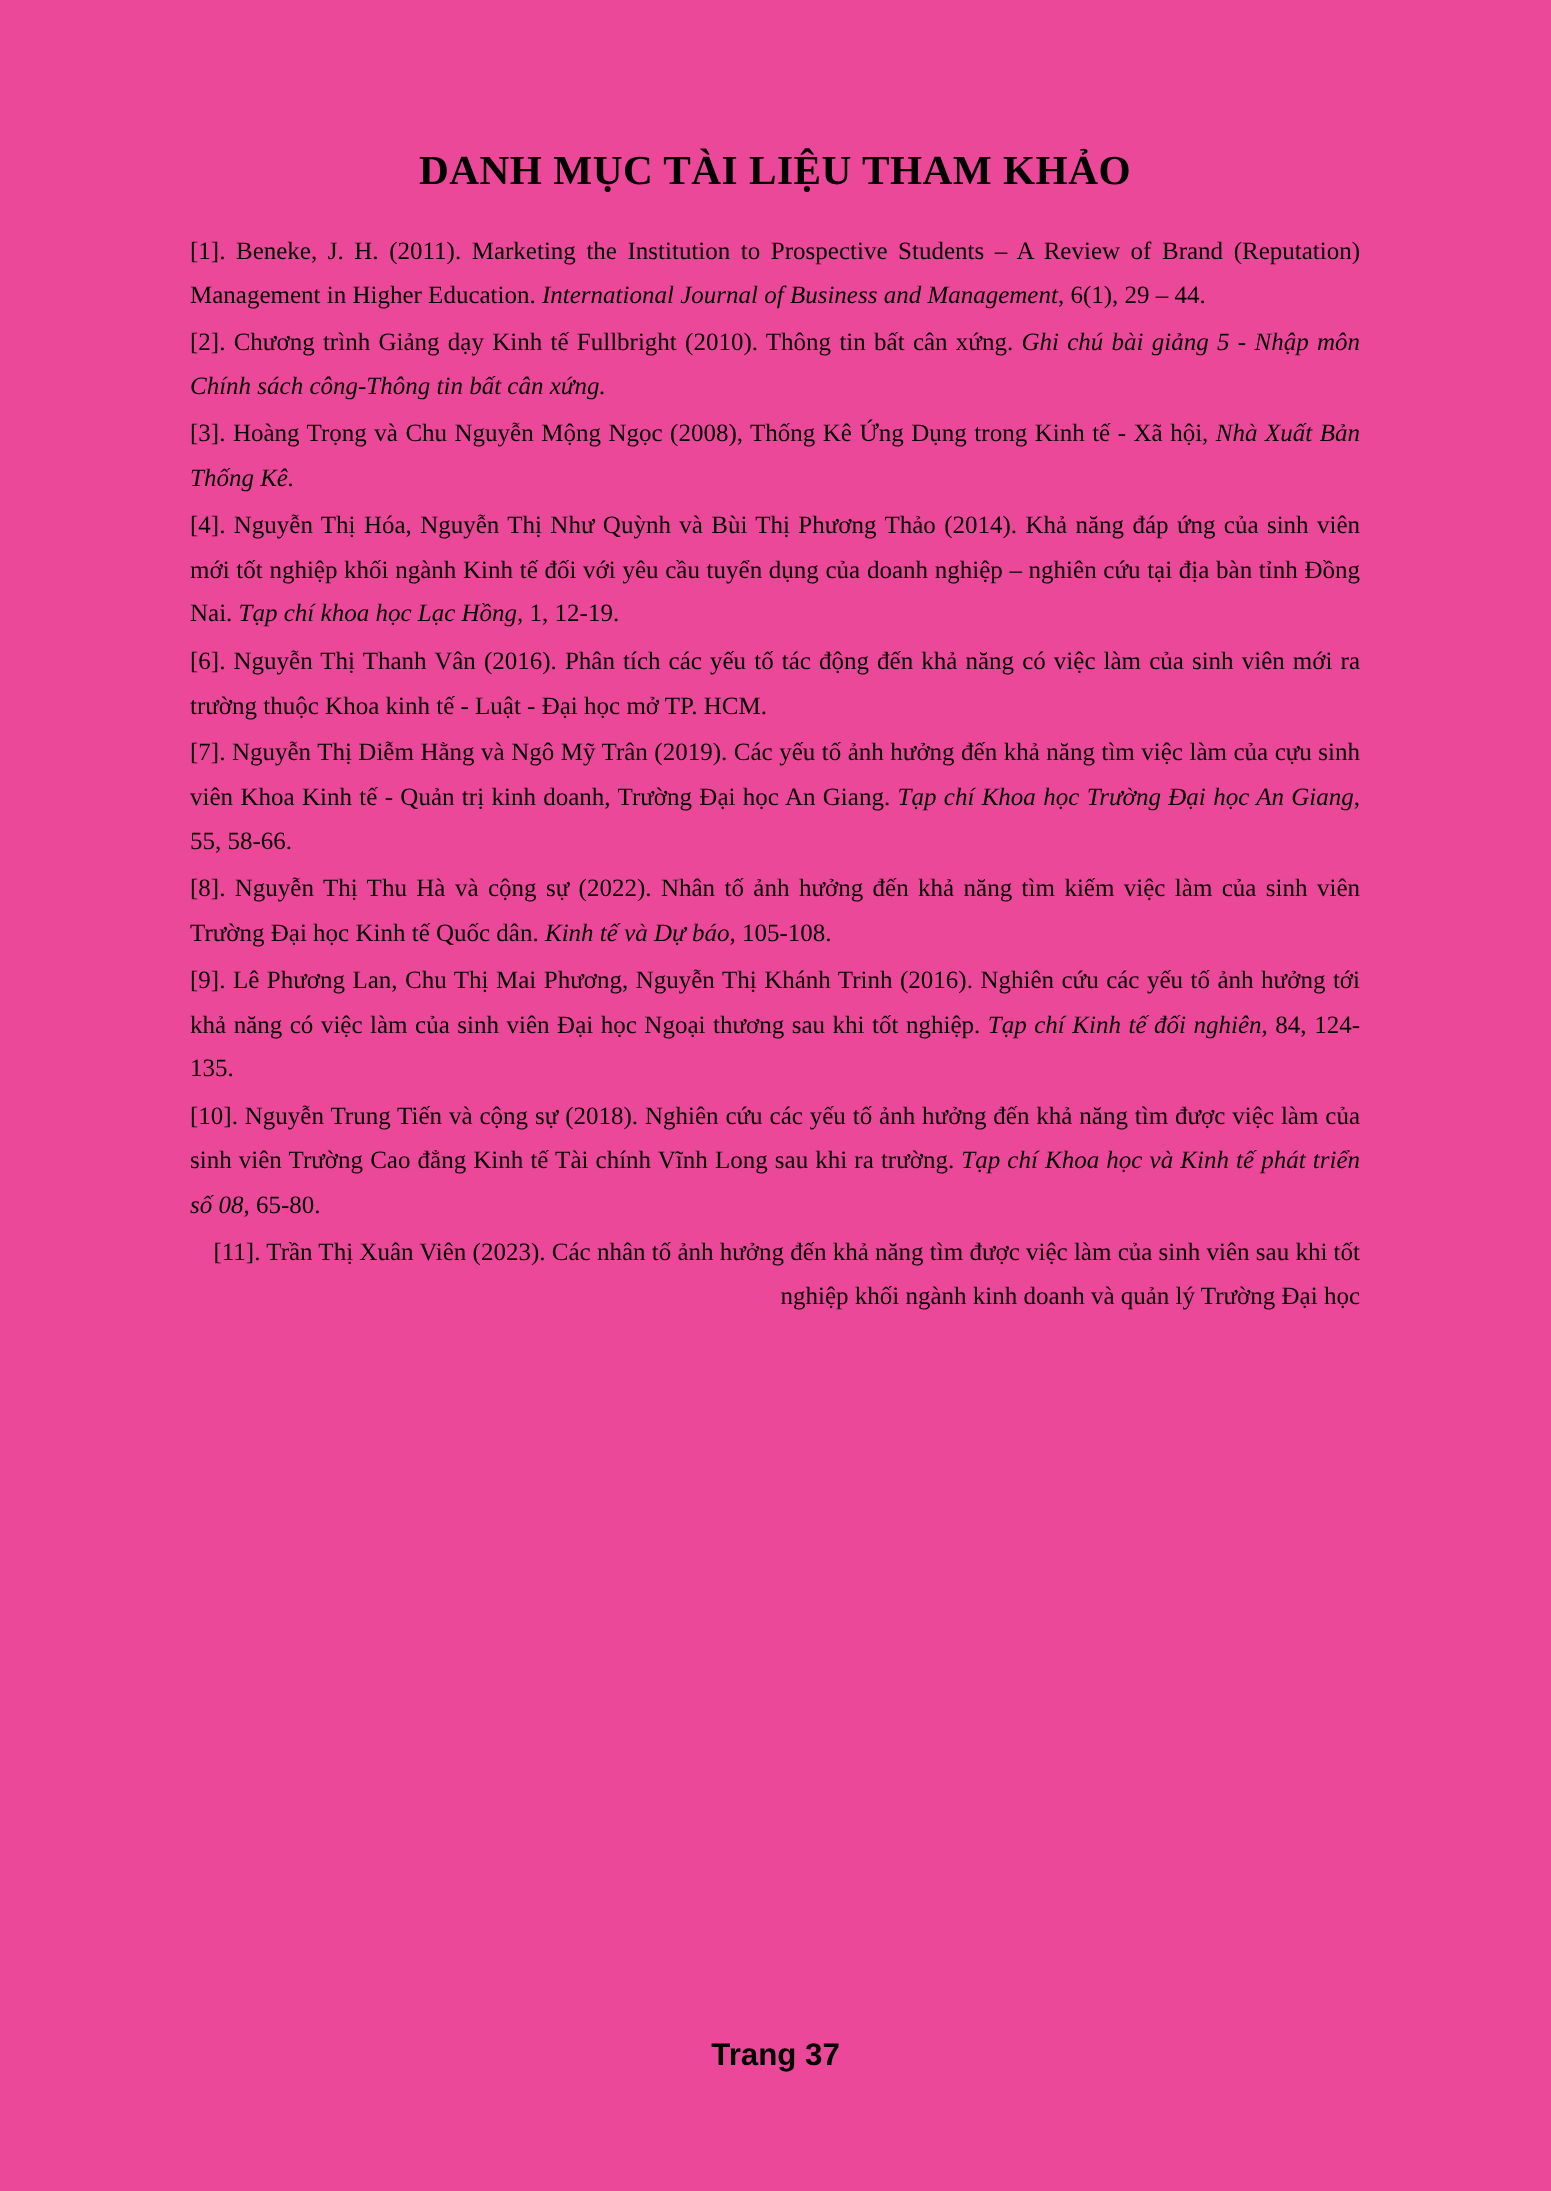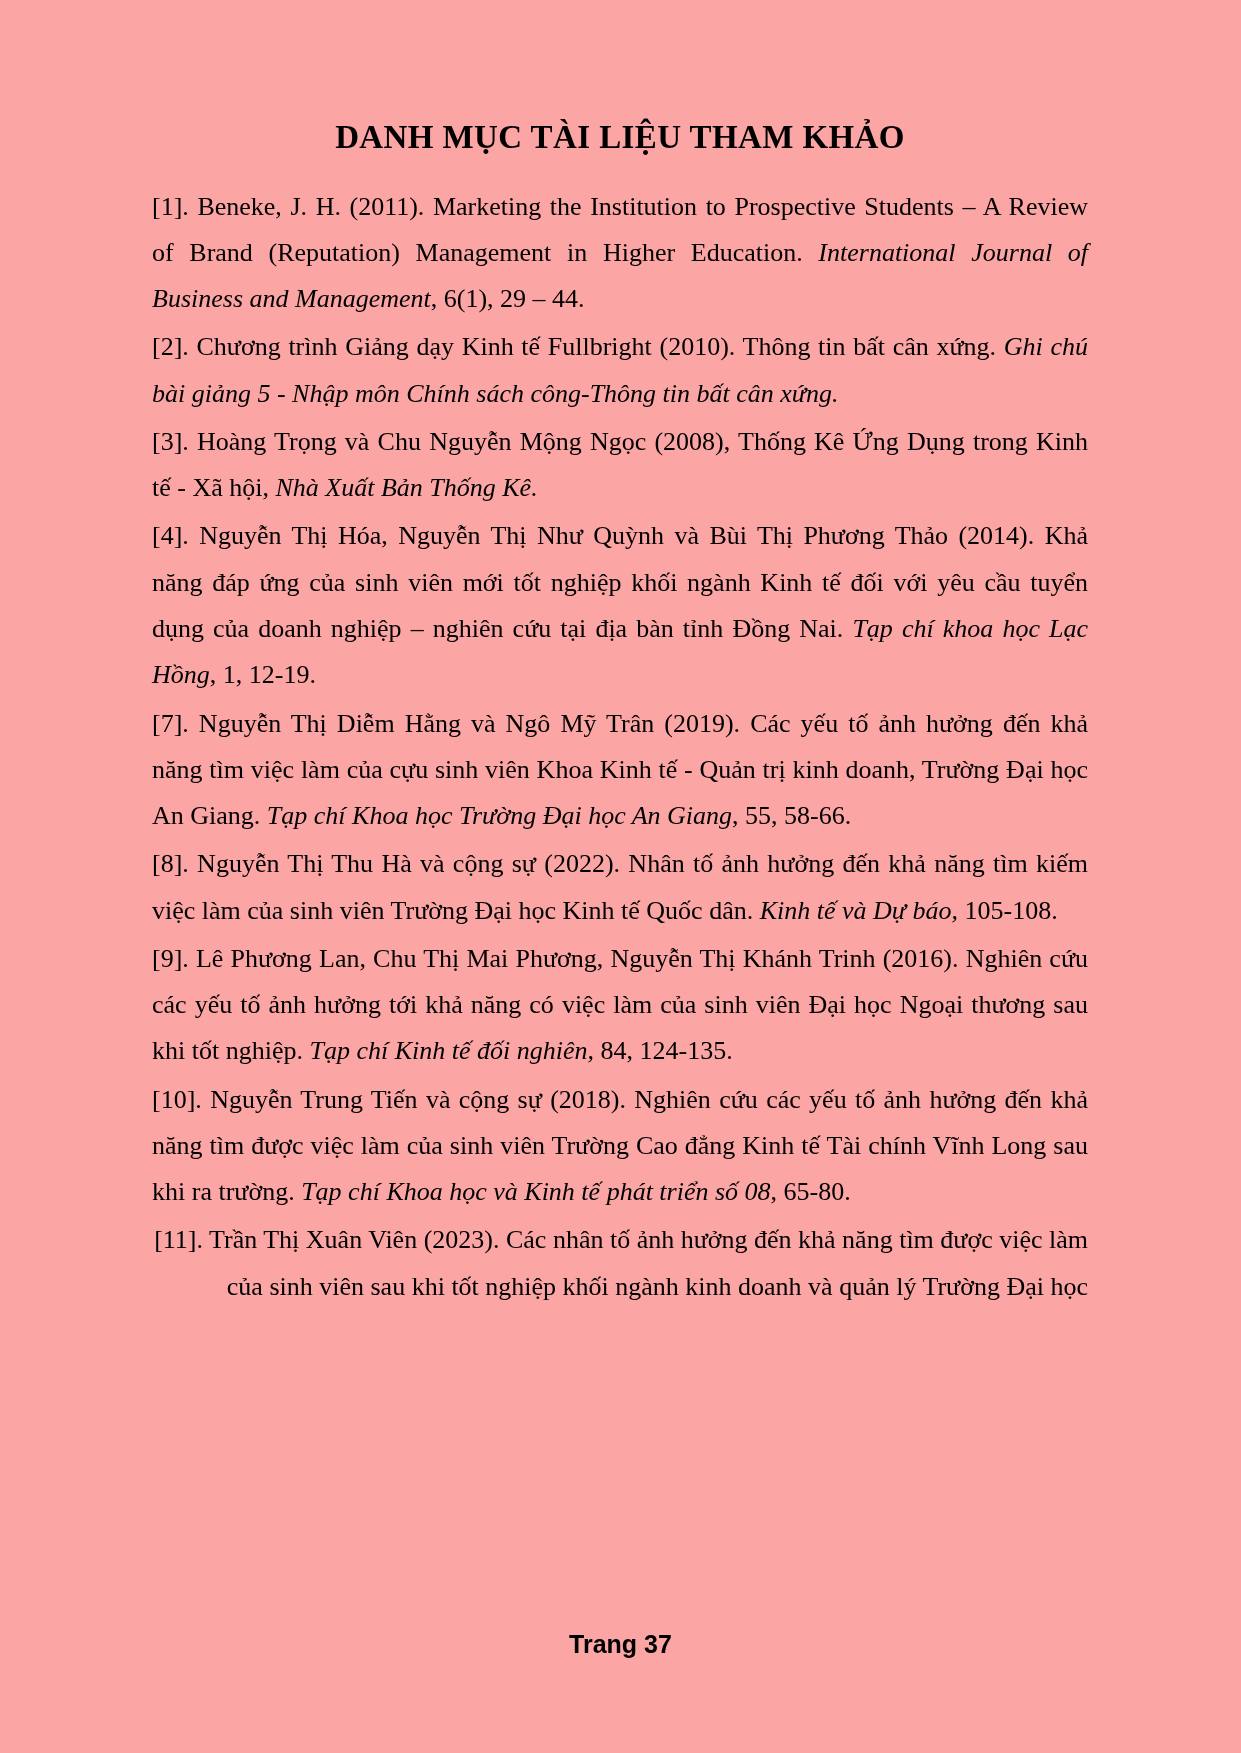--- a/index.html
+++ b/index.html
@@ -8,21 +8,21 @@
     background: #ffffff;
   }
   body {
     font-family: "Liberation Serif", "DejaVu Serif", serif;
     color: #000000;
   }
   .page {
     position: relative;
     width: 1241px;
     height: 1753px;
-    background: #fca5a5;
+    background: #ec4899;
     box-sizing: border-box;
     overflow: hidden;
   }
   .content {
     position: absolute;
     left: 152px;
     top: 118px;
     width: 936px;
   }
   .doc-title {
@@ -32,21 +32,21 @@
     letter-spacing: 0.4px;
     margin: 0 0 26px 0;
     line-height: 1.2;
   }
   .ref-list {
     margin: 0;
     padding: 0;
     list-style: none;
   }
   .ref-item {
-    font-size: 26px;
+    font-size: 20px;
     line-height: 1.78;
     text-align: justify;
     text-justify: inter-word;
     margin: 0 0 2px 0;
     hyphens: none;
   }
   .ref-item.last-loose {
     text-align: right;
   }
   .ital {
@@ -70,20 +70,21 @@
 
   <div class="content">
 
     <h1 class="doc-title">DANH MỤC TÀI LIỆU THAM KHẢO</h1>
 
     <div class="ref-list" id="ref-list">
         <p class="ref-item"><span>[1]. Beneke, J. H. (2011). Marketing the Institution to Prospective Students – A Review of Brand (Reputation) Management in Higher Education. </span><span class="ital">International Journal of Business and Management</span><span>, 6(1), 29 – 44.</span></p>
         <p class="ref-item"><span>[2]. Chương trình Giảng dạy Kinh tế Fullbright (2010). Thông tin bất cân xứng. </span><span class="ital">Ghi chú bài giảng 5 - Nhập môn Chính sách công-Thông tin bất cân xứng.</span></p>
         <p class="ref-item"><span>[3]. Hoàng Trọng và Chu Nguyễn Mộng Ngọc (2008), Thống Kê Ứng Dụng trong Kinh tế - Xã hội, </span><span class="ital">Nhà Xuất Bản Thống Kê.</span></p>
         <p class="ref-item"><span>[4]. Nguyễn Thị Hóa, Nguyễn Thị Như Quỳnh và Bùi Thị Phương Thảo (2014). Khả năng đáp ứng của sinh viên mới tốt nghiệp khối ngành Kinh tế đối với yêu cầu tuyển dụng của doanh nghiệp – nghiên cứu tại địa bàn tỉnh Đồng Nai. </span><span class="ital">Tạp chí khoa học Lạc Hồng</span><span>, 1, 12-19.</span></p>
+        <p class="ref-item"><span>[6]. Nguyễn Thị Thanh Vân (2016). Phân tích các yếu tố tác động đến khả năng có việc làm của sinh viên mới ra trường thuộc Khoa kinh tế - Luật - Đại học mở TP. HCM.</span></p>
         <p class="ref-item"><span>[7]. Nguyễn Thị Diễm Hằng và Ngô Mỹ Trân (2019). Các yếu tố ảnh hưởng đến khả năng tìm việc làm của cựu sinh viên Khoa Kinh tế - Quản trị kinh doanh, Trường Đại học An Giang. </span><span class="ital">Tạp chí Khoa học Trường Đại học An Giang</span><span>, 55, 58-66.</span></p>
         <p class="ref-item"><span>[8]. Nguyễn Thị Thu Hà và cộng sự (2022). Nhân tố ảnh hưởng đến khả năng tìm kiếm việc làm của sinh viên Trường Đại học Kinh tế Quốc dân. </span><span class="ital">Kinh tế và Dự báo,</span><span> 105-108.</span></p>
         <p class="ref-item"><span>[9]. Lê Phương Lan, Chu Thị Mai Phương, Nguyễn Thị Khánh Trinh (2016). Nghiên cứu các yếu tố ảnh hưởng tới khả năng có việc làm của sinh viên Đại học Ngoại thương sau khi tốt nghiệp. </span><span class="ital">Tạp chí Kinh tế đối nghiên,</span><span> 84, 124-135.</span></p>
         <p class="ref-item"><span>[10]. Nguyễn Trung Tiến và cộng sự (2018). Nghiên cứu các yếu tố ảnh hưởng đến khả năng tìm được việc làm của sinh viên Trường Cao đẳng Kinh tế Tài chính Vĩnh Long sau khi ra trường. </span><span class="ital">Tạp chí Khoa học và Kinh tế phát triển số 08</span><span>, 65-80.</span></p>
         <p class="ref-item last-loose"><span>[11]. Trần Thị Xuân Viên (2023). Các nhân tố ảnh hưởng đến khả năng tìm được việc làm của sinh viên sau khi tốt nghiệp khối ngành kinh doanh và quản lý Trường Đại học</span></p>
       </div>
 
   </div>
 
   <div class="footer">Trang 37</div>

